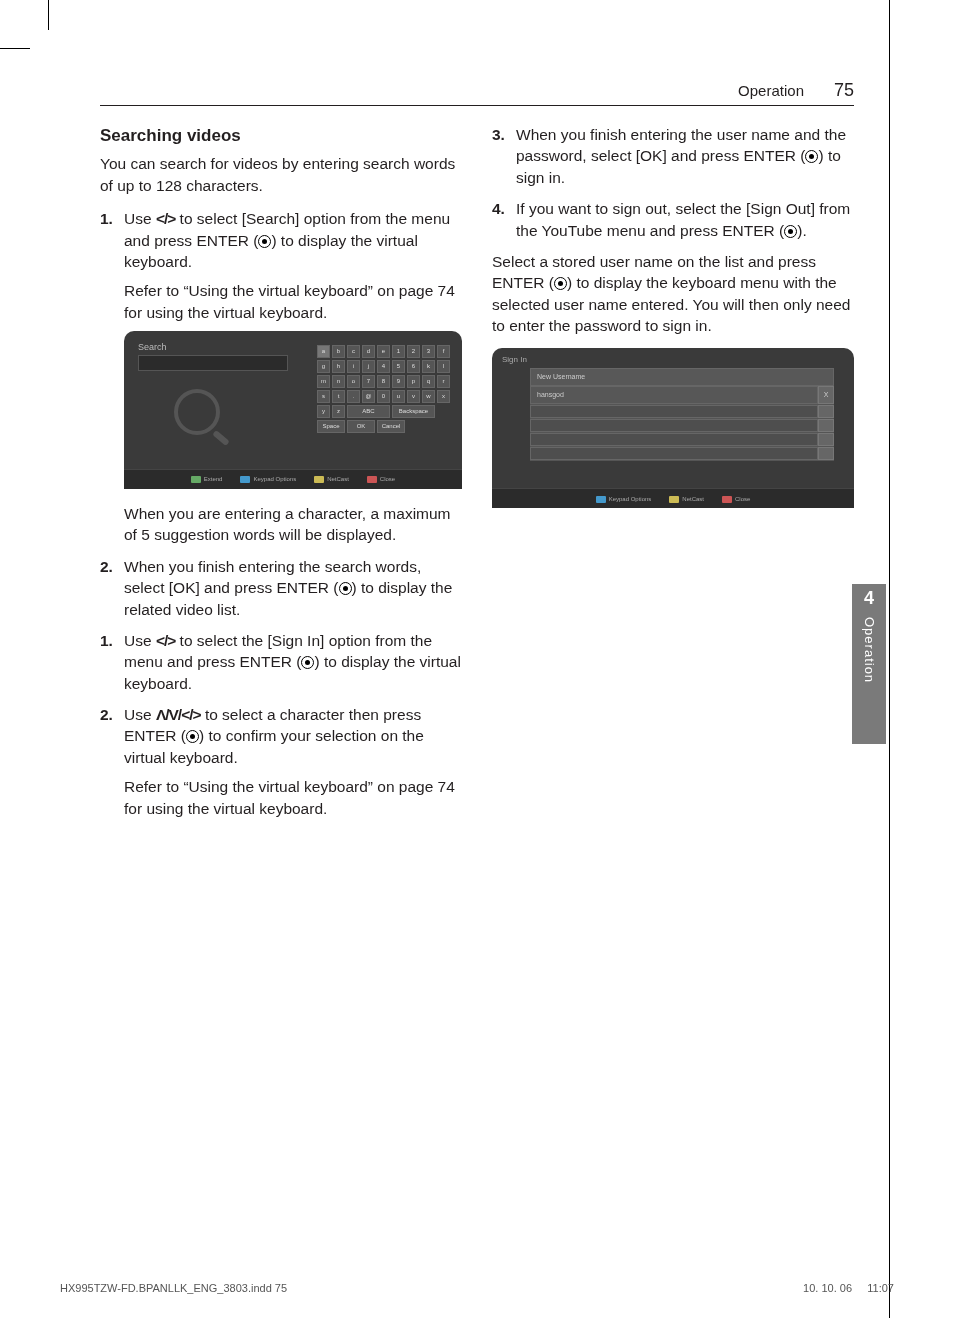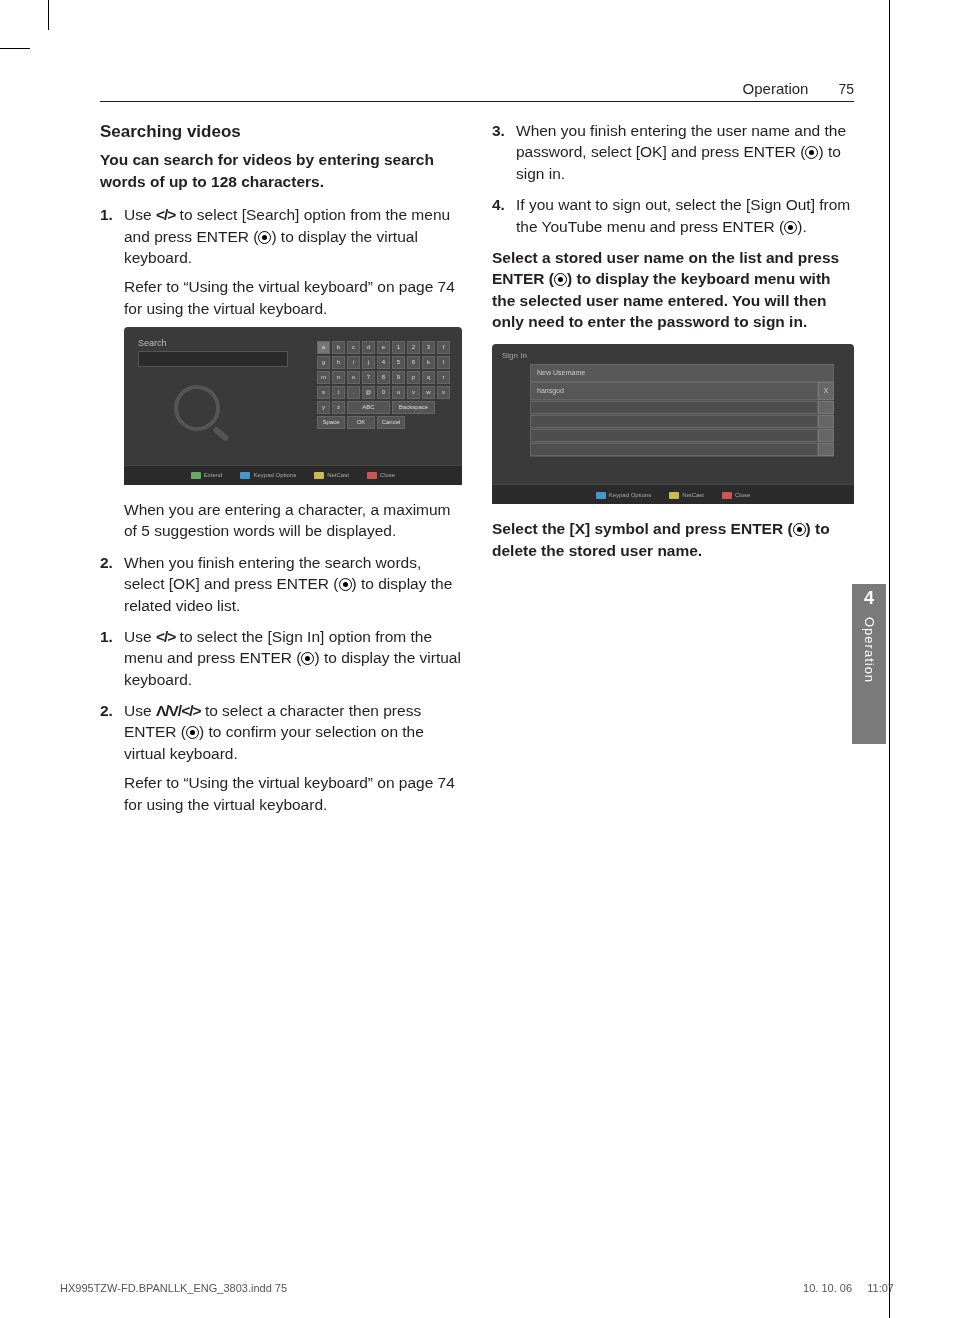--- a/index.html
+++ b/index.html
@@ -16,27 +16,27 @@
     left: 100px; right: 100px; top: 80px; bottom: 60px;
   }
   .rule-top {
     border-top: 1px solid #231f20;
     margin-bottom: 18px;
   }
   .header-row {
     display: flex; justify-content: flex-end; align-items: baseline;
     gap: 30px; font-size: 15px; margin-bottom: 4px;
   }
-  .header-row .pgno { font-size: 14px; }
+  .header-row .pgno { font-size: 18px; }
   .columns {
     display: flex; gap: 30px; 
   }
   .col { flex: 1 1 0; font-size: 15.5px; line-height: 1.38; }
   h3.sect { font-weight: 700; font-size: 17px; margin-bottom: 6px; }
-  p.body { margin-bottom: 12px; font-weight: bold; }
+  p.body { margin-bottom: 12px; }
   ol.steps { list-style: none; padding-left: 0; }
   ol.steps > li { display: flex; gap: 6px; margin-bottom: 10px; }
   ol.steps > li .num { font-weight: 700; min-width: 18px; }
   ol.steps > li .txt { flex: 1; }
   .subp { margin-top: 8px; }
   .enter-icon {
     display: inline-block; width: 13px; height: 13px;
     border: 1.3px solid #000; border-radius: 50%;
     position: relative; vertical-align: -2px;
   }
@@ -52,21 +52,21 @@
     width: 34px; height: 160px;
     background: #7a7a7a; color: #fff; text-align: center;
     display: flex; flex-direction: column; align-items: center;
     padding-top: 4px;
   }
   .thumbtab .four { font-size: 18px; font-weight: 700; margin-bottom: 8px; }
   .thumbtab .side { writing-mode: vertical-rl; font-size: 13px; letter-spacing: 1px; }
 
   
   .mock {
-    background: #3a3a3a; border-radius: 4px; margin: 8px 0 14px 0;
+    background: #3a3a3a; border-radius: 10px; margin: 8px 0 14px 0;
     color: #ccc; font-size: 7px; padding: 16px; position: relative;
   }
   .mock1 { height: 158px; }
   .mock1 .lbl-search { position: absolute; left: 14px; top: 10px; font-size: 9px; color: #bbb; }
   .mock1 .search-field {
     position: absolute; left: 14px; top: 24px; width: 150px; height: 16px;
     background: #2b2b2b; border: 1px solid #555;
   }
   .mock1 .mag {
     position: absolute; left: 50px; top: 58px; width: 46px; height: 46px;
@@ -306,23 +306,20 @@
               <div class="xcell"></div>
             </div>
         </div>
         <div class="footer-hints">
           <span><span class="chip c-blue"></span><span>Keypad Options</span></span>
           <span><span class="chip c-yel"></span><span>NetCast</span></span>
           <span><span class="chip c-red"></span><span>Close</span></span>
         </div>
       </div>
 
-      <p class="body">
-        <span>Select the [X] symbol and press ENTER (</span><span class="enter-icon"></span><span>) to delete the stored user name.</span>
-      </p>
 
     </div>
   </div>
 
   <div class="thumbtab">
     <div class="four">4</div>
     <div class="side">Operation</div>
   </div>
 
 </div>

